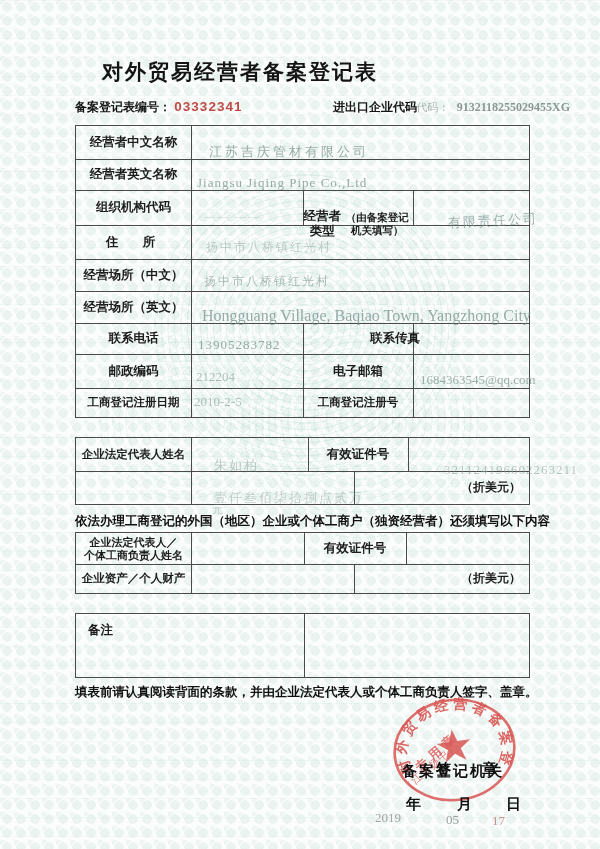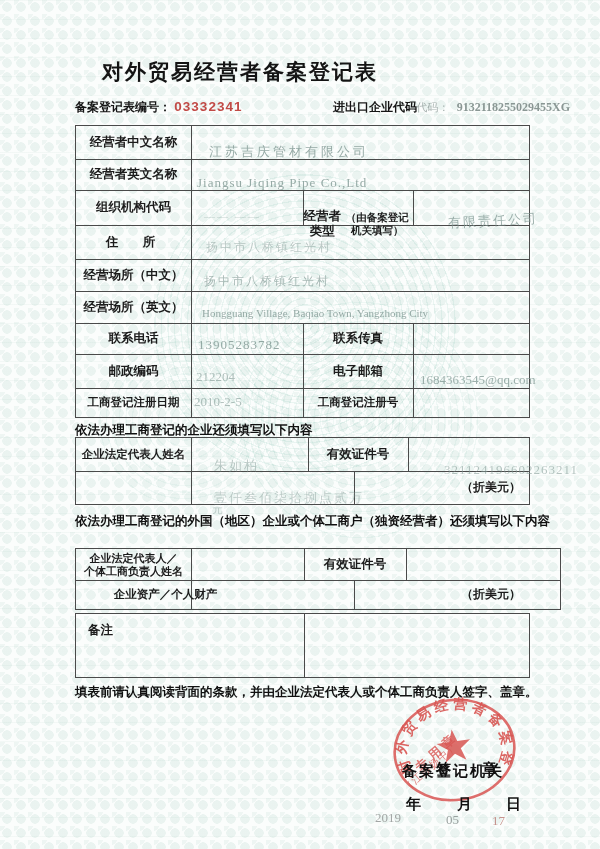--- a/index.html
+++ b/index.html
@@ -74,68 +74,67 @@
     <div class="lbl" style="left:0;top:33px;width:115px;height:31px;">经营者英文名称</div>
     <div class="lbl" style="left:0;top:64px;width:115px;height:35px;">组织机构代码</div>
     <div class="lbl" style="left:227px;top:80px;width:110px;height:35px;flex-direction:row;">
       <span>经营者类型</span>
       <span class="lbl small" style="position:static;">（由备案登记机关填写）</span>
     </div>
     <div class="lbl" style="left:0;top:99px;width:115px;height:34px;letter-spacing:6px;">住　所</div>
     <div class="lbl" style="left:0;top:133px;width:115px;height:32px;">经营场所（中文）</div>
     <div class="lbl" style="left:0;top:165px;width:115px;height:32px;">经营场所（英文）</div>
     <div class="lbl" style="left:0;top:197px;width:115px;height:31px;">联系电话</div>
-    <div class="lbl" style="left:227px;top:197px;width:110px;height:31px;">联系传真</div>
+    <div class="lbl" style="left:227px;top:197px;width:110px;height:31px;padding-left:37px;">联系传真</div>
     <div class="lbl" style="left:0;top:228px;width:115px;height:34px;">邮政编码</div>
     <div class="lbl" style="left:227px;top:228px;width:110px;height:34px;">电子邮箱</div>
     <div class="lbl" style="left:0;top:262px;width:115px;height:29px;font-size:11.5px;">工商登记注册日期</div>
     <div class="lbl" style="left:227px;top:262px;width:110px;height:29px;font-size:11.5px;">工商登记注册号</div>
 
     <div class="typed" style="left:133px;top:17px;letter-spacing:3px;opacity:.8;">江苏吉庆管材有限公司</div>
     <div class="typed" style="left:121px;top:49px;letter-spacing:1px;opacity:.8;">Jiangsu Jiqing Pipe Co.,Ltd</div>
     <div class="typed" style="left:128px;top:84px;font-size:11px;opacity:.4;letter-spacing:2px;">―― ――</div>
     <div class="typed rot" style="left:372px;top:86px;opacity:.75;">有限责任公司</div>
     <div class="typed" style="left:130px;top:113px;font-size:12px;opacity:.5;letter-spacing:2px;">扬中市八桥镇红光村</div>
     <div class="typed" style="left:128px;top:147px;font-size:12px;opacity:.65;letter-spacing:2px;">扬中市八桥镇红光村</div>
-    <div class="typed" style="left:126px;top:181px;font-size:11px;opacity:.8;">Hongguang Village, Baqiao Town, Yangzhong City</div>
+    <div class="typed" style="left:126px;top:181px;font-size:16px;opacity:.8;">Hongguang Village, Baqiao Town, Yangzhong City</div>
     <div class="typed" style="left:122px;top:211px;letter-spacing:1px;opacity:.8;">13905283782</div>
     <div class="typed" style="left:120px;top:243px;opacity:.6;">212204</div>
     <div class="typed" style="left:344px;top:246px;opacity:.75;">1684363545@qq.com</div>
     <div class="typed" style="left:118px;top:268px;opacity:.6;">2010-2-5</div>
   </div>
 
-  <div class="sec-head" style="top:422px;">依法办理工商登记的企业还须填写以下内容</div>
   <div class="tbl" style="left:75px;top:437px;width:453px;height:66px;">
     <div class="hline" style="top:33px;"></div>
     <div class="vline" style="left:115px;top:0;height:66px;"></div>
     <div class="vline" style="left:232px;top:0;height:33px;"></div>
     <div class="vline" style="left:332px;top:0;height:33px;"></div>
     <div class="vline" style="left:278px;top:33px;height:33px;"></div>
     <div class="lbl" style="left:0;top:0;width:115px;height:33px;font-size:11.5px;">企业法定代表人姓名</div>
     <div class="lbl" style="left:232px;top:0;width:100px;height:33px;">有效证件号</div>
     <div class="lbl" style="left:278px;top:33px;width:167px;height:33px;justify-content:flex-end;padding-right:8px;font-size:12px;">（折美元）</div>
     <div class="typed" style="left:138px;top:19px;opacity:.5;letter-spacing:2px;">朱如柏</div>
     <div class="typed" style="left:368px;top:24px;letter-spacing:1px;opacity:.55;">321124196602263211</div>
     <div class="typed" style="left:138px;top:51px;opacity:.45;letter-spacing:2px;">壹仟叁佰柒拾捌点贰万</div>
     <div class="typed" style="left:136px;top:64px;font-size:11px;opacity:.45;">元</div>
   </div>
 
   <div class="sec-head" style="top:513px;">依法办理工商登记的外国（地区）企业或个体工商户（独资经营者）还须填写以下内容</div>
-  <div class="tbl" style="left:75px;top:548px;width:453px;height:60px;padding-left:31px;">
+  <div class="tbl" style="left:75px;top:532px;width:453px;height:60px;">
     <div class="hline" style="top:31px;"></div>
     <div class="vline" style="left:115px;top:0;height:60px;"></div>
     <div class="vline" style="left:228px;top:0;height:31px;"></div>
     <div class="vline" style="left:330px;top:0;height:31px;"></div>
     <div class="vline" style="left:278px;top:31px;height:29px;"></div>
     <div class="lbl" style="left:0;top:0;width:115px;height:31px;flex-direction:column;font-size:11px;">
       <span>企业法定代表人／</span>
       <span>个体工商负责人姓名</span>
     </div>
     <div class="lbl" style="left:228px;top:0;width:102px;height:31px;">有效证件号</div>
-    <div class="lbl" style="left:0;top:31px;width:115px;height:29px;font-size:11.5px;margin-left:32px;">企业资产／个人财产</div>
+    <div class="lbl" style="left:0;top:31px;width:115px;height:29px;font-size:11.5px;">企业资产／个人财产</div>
     <div class="lbl" style="left:278px;top:31px;width:167px;height:29px;justify-content:flex-end;padding-right:8px;font-size:12px;">（折美元）</div>
   </div>
 
   <div class="tbl" style="left:75px;top:613px;width:453px;height:63px;">
     <div class="vline" style="left:228px;top:0;height:63px;"></div>
     <div class="lbl" style="left:12px;top:8px;width:40px;height:16px;justify-content:flex-start;">备注</div>
   </div>
 
   <div class="notice">填表前请认真阅读背面的条款，并由企业法定代表人或个体工商负责人签字、盖章。</div>
 

